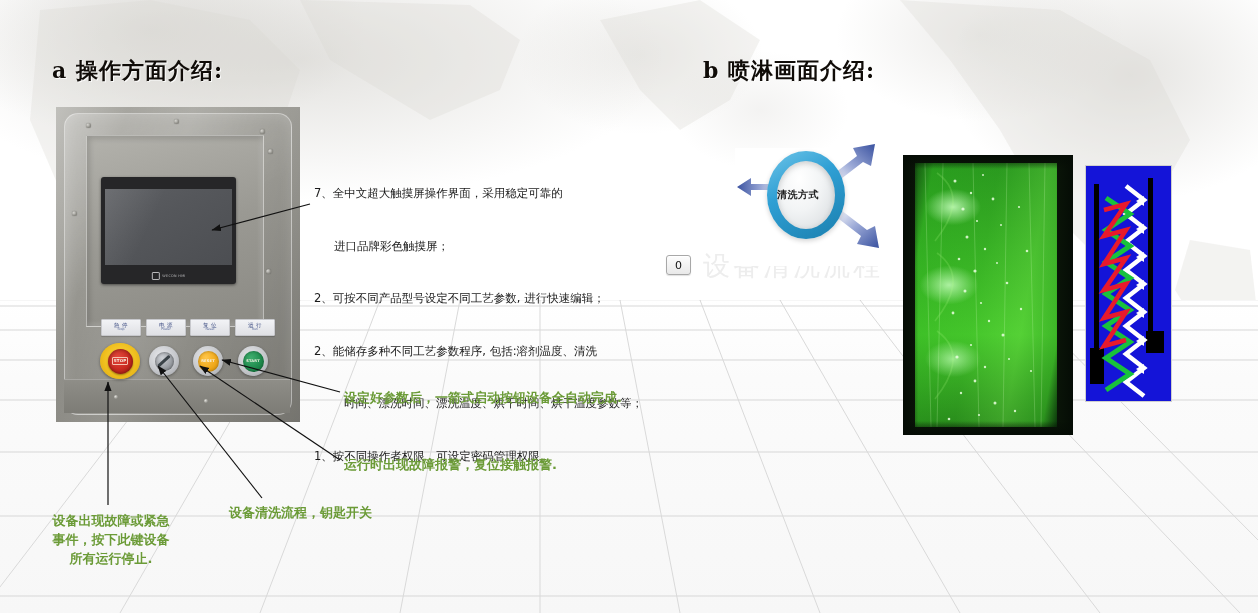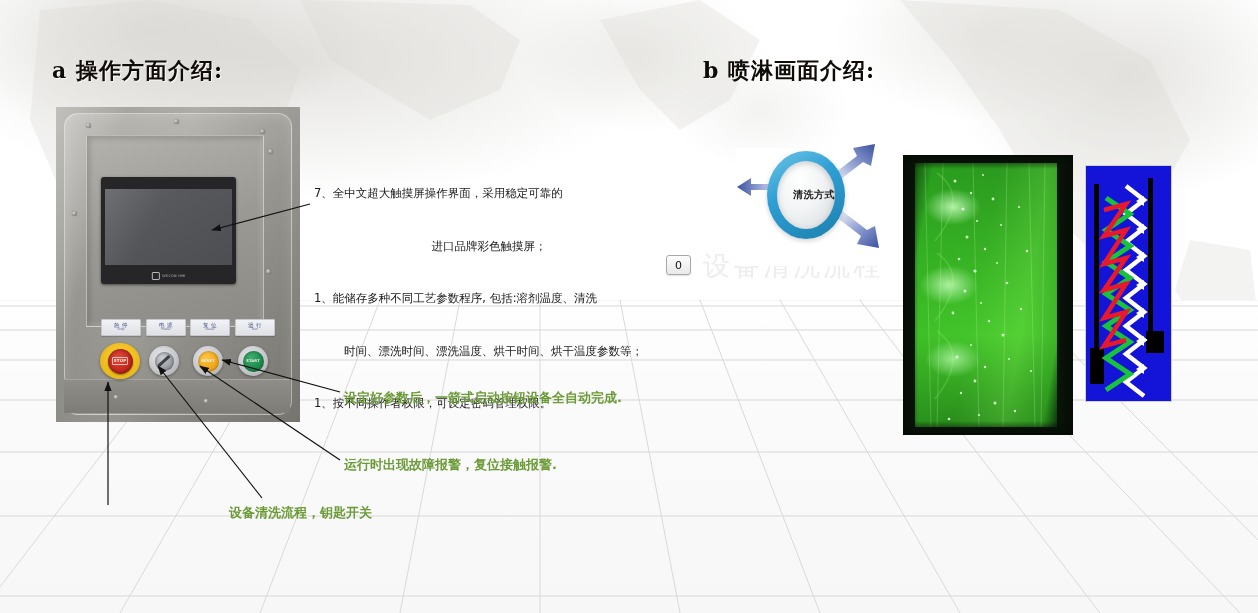--- a/index.html
+++ b/index.html
@@ -229,21 +229,21 @@
     position:absolute; left:767px; top:151px; width:78px; height:88px;
     border-radius:50%;
     background: linear-gradient(150deg, #6fc5e8 0%, #2f9fd4 40%, #1b7fae 100%);
     box-shadow: 0 2px 5px rgba(0,0,0,.18);
     display:flex; align-items:center; justify-content:center;
   }
   #ring .inner {
     width:58px; height:68px; border-radius:50%;
     background: radial-gradient(ellipse at 38% 26%, #ffffff 0%, #f2f4f5 45%, #d4d8db 100%);
     box-shadow: inset 0 2px 6px rgba(0,0,0,.18);
-    display:flex; align-items:center; justify-content:flex-end;
+    display:flex; align-items:center; justify-content:flex-start;
   }
   #ring .label {
     font-family:"DejaVu Sans","Liberation Sans",sans-serif;
     font-size:10px; font-weight:700; color:#1b1b1b; letter-spacing:.5px; white-space:nowrap;
   }
   .diag-arrow { position:absolute; }
 
   
   #zero-box {
     position:absolute; left:666px; top:255px; width:23px; height:18px;
@@ -292,21 +292,21 @@
   }
 
   
   #spec-list {
     position:absolute; left:314px; top:150px; width:330px;
     font-family:"DejaVu Sans","Liberation Sans",sans-serif;
     font-size:11.5px; color:#1a1a1a; line-height:17.5px;
     white-space:pre-wrap;
   }
   .spec-line { white-space:nowrap; }
-  .spec-line.indent { padding-left: 20px; text-align: center; }
+  .spec-line.indent { padding-left: 20px; }
   .spec-line.indent2 { padding-left: 30px; }
 
   .anno {
     position:absolute;
     font-family:"DejaVu Sans","Liberation Sans",sans-serif;
     font-size:13px; font-weight:700; color:#6b9b37;
     white-space:nowrap; line-height:19px;
   }
   #anno-auto  { left:344px; top:388px; }
   #anno-alarm { left:344px; top:455px; }
@@ -424,28 +424,34 @@
     <div class="pbtn" id="btn-green">
       <div class="face">
         <span class="face-mark">START</span>
       </div>
     </div>
   </div>
 
   <div id="spec-list">
     <div class="spec-line">7、全中文超大触摸屏操作界面，采用稳定可靠的</div>
     <div class="spec-line indent">进口品牌彩色触摸屏；</div>
-    <div class="spec-line">1、能储存多种不同工艺参数程序, 包括:溶剂温度、清洗</div>
+    <div class="spec-line">2、可按不同产品型号设定不同工艺参数, 进行快速编辑；</div>
+    <div class="spec-line">2、能储存多种不同工艺参数程序, 包括:溶剂温度、清洗</div>
     <div class="spec-line indent2">时间、漂洗时间、漂洗温度、烘干时间、烘干温度参数等；</div>
     <div class="spec-line">1、按不同操作者权限，可设定密码管理权限。</div>
   </div>
 
   <div class="anno" id="anno-auto">设定好参数后，一箭式启动按钮设备全自动完成.</div>
   <div class="anno" id="anno-alarm">运行时出现故障报警，复位接触报警.</div>
   <div class="anno" id="anno-key">设备清洗流程，钥匙开关</div>
+  <div class="anno" id="anno-estop">
+    <div>设备出现故障或紧急</div>
+    <div>事件，按下此键设备</div>
+    <div>所有运行停止.</div>
+  </div>
 
   <svg id="leaders" viewBox="0 0 1258 613">
     <defs>
       <marker id="ah" markerWidth="9" markerHeight="9" refX="7.5" refY="3" orient="auto">
         <path d="M0,0 L8,3 L0,6 z" fill="#111111"></path>
       </marker>
     </defs>
     <g stroke="#111111" stroke-width="1.2" fill="none" marker-end="url(#ah)">
 
       <path d="M310,204 L212,230"></path>

